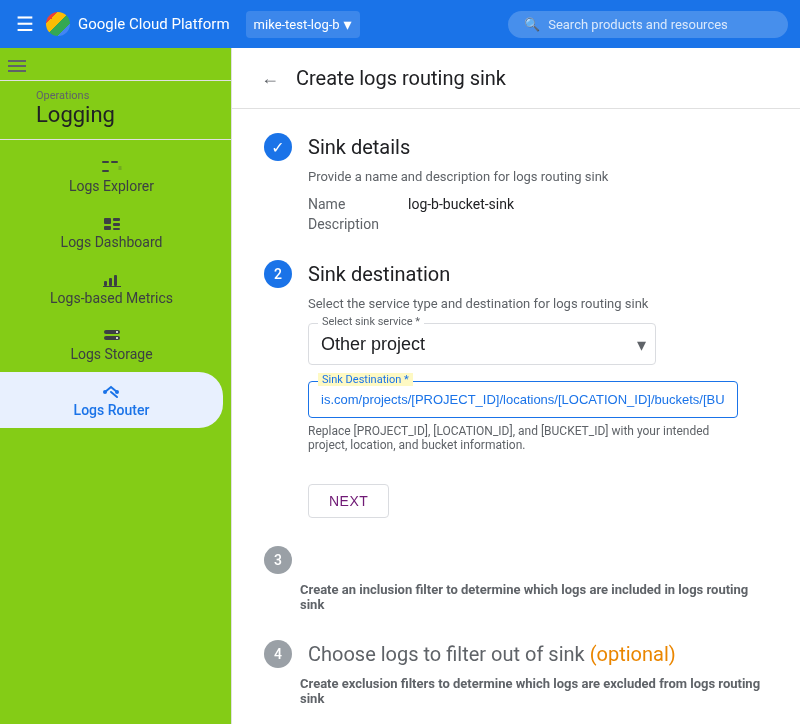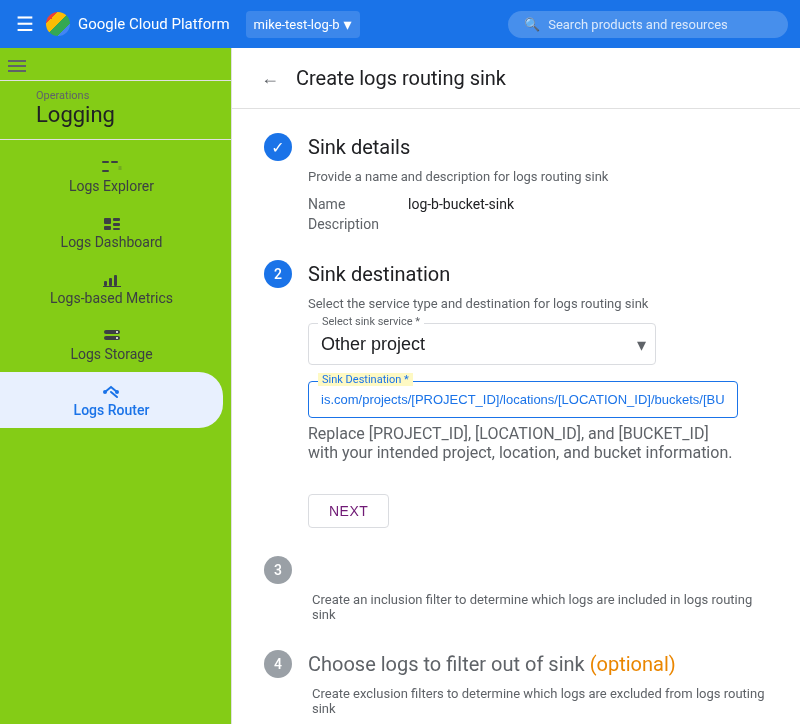--- a/index.html
+++ b/index.html
@@ -174,39 +174,39 @@
     }
     .input-group input {
       width: 100%;
       padding: 10px 12px;
       border: 1px solid #1a73e8;
       border-radius: 4px;
       font-size: 13px;
       color: #1a73e8;
       outline: none;
     }
-    .input-hint { font-size: 16px; color: #5f6368; margin-top: 6px; max-width: 430px; }
+    .input-hint { font-size: 12px; color: #5f6368; margin-top: 6px; max-width: 430px; }
 
     .next-btn {
       display: inline-flex; align-items: center; justify-content: center;
       padding: 8px 20px;
       border: 1px solid #dadce0;
       border-radius: 4px;
       background: #fff;
       color: #701a75;
       font-size: 14px;
       font-weight: 500;
       cursor: pointer;
       margin-top: 16px;
       letter-spacing: 0.5px;
     }
 
     
     .step-inactive .step-title { color: #5f6368; }
-    .step-content-inactive { margin-left: 48px; }
+    .step-content-inactive { margin-left: 36px; font-weight: bold; }
     .step-content-inactive .step-desc { font-size: 13px; color: #5f6368; }
 
     
     .check-icon { font-size: 16px; }
   </style>
 </head>
 <body>
 
 <div class="top-nav">
   <span class="hamburger">☰</span>

